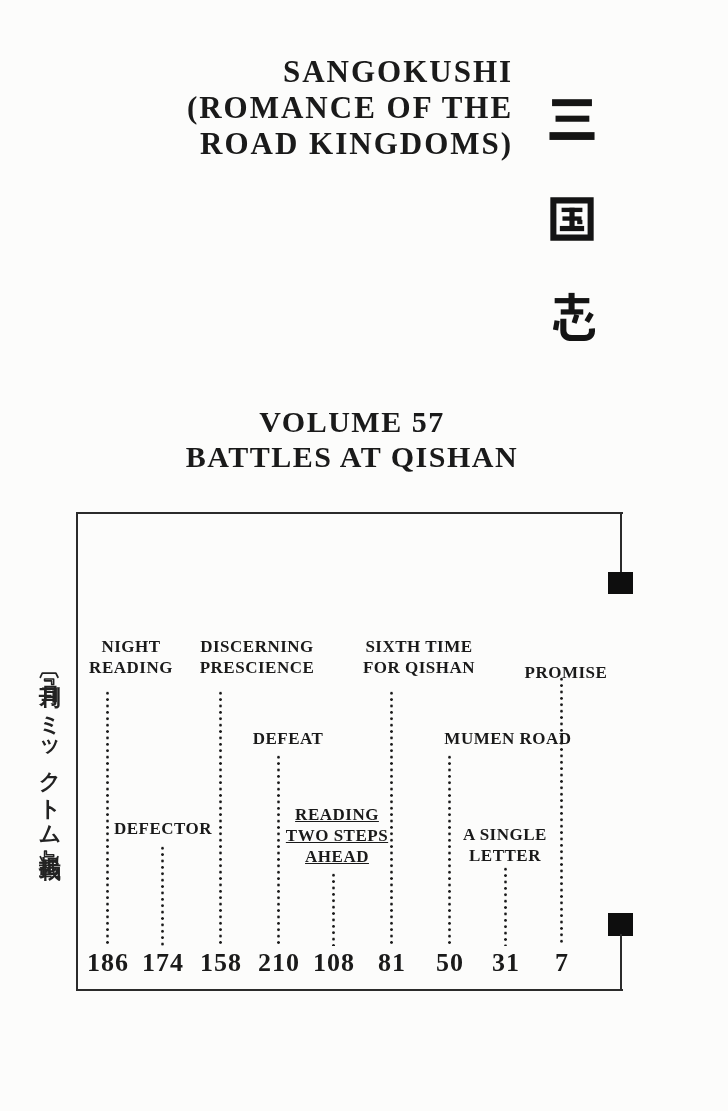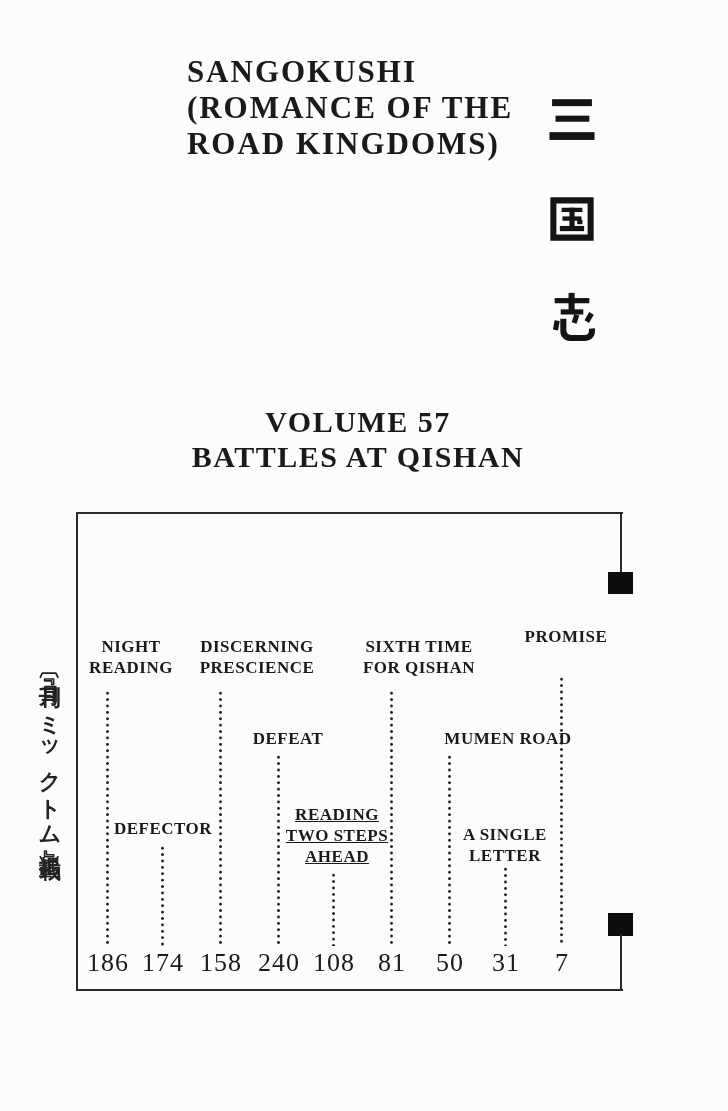--- a/index.html
+++ b/index.html
@@ -9,37 +9,36 @@
     margin:0 auto;
     background:#fcfcfb;
     color:#1a1a1a;
     font-family:"Liberation Serif","DejaVu Serif",serif;
     overflow:hidden;
   }
   
   .main-title{
     position:absolute;left:350px;top:54px;
     transform:translateX(-50%);
-    text-align:left;
+    text-align:right;
     font-size:31px;font-weight:700;line-height:36px;letter-spacing:2px;
     white-space:nowrap;
   }
   .jp-title{
     position:absolute;left:546px;top:94px;
     display:flex;flex-direction:column;gap:47px;
   }
   .jp-title svg{width:52px;height:52px;display:block;}
   .jp-title .glyph{fill:#141414;}
   .volume-title{
     position:absolute;left:352px;top:404px;
     transform:translateX(-50%);
     text-align:center;
     font-size:30px;font-weight:700;line-height:35px;letter-spacing:1.5px;
     white-space:nowrap;
-    margin-left:6px;
   }
   
   .side-note{
     position:absolute;left:36px;top:666px;
     writing-mode:vertical-rl;text-orientation:mixed;
     font-size:22px;letter-spacing:2px;line-height:28px;
     font-weight:600;
     color:#222;
     white-space:nowrap;
   }
@@ -54,21 +53,21 @@
     white-space:nowrap;
   }
   .dots{
     position:absolute;width:3px;
     background-image:radial-gradient(circle,#1b1b1b 1.2px,rgba(0,0,0,0) 1.5px);
     background-size:3px 6.4px;
     background-repeat:repeat-y;
   }
   .toc-page{
     position:absolute;transform:translateX(-50%);
-    font-size:26px;font-weight:400;letter-spacing:1px;
+    font-size:26px;font-weight:700;letter-spacing:1px;
     white-space:nowrap;
   }
   .toc-heading{
     position:absolute;left:623px;top:712px;
     transform:translateX(-50%);
     text-align:center;
     font-size:17px;font-weight:700;line-height:21px;letter-spacing:0.5px;
     white-space:nowrap;
   }
 </style>
@@ -159,21 +158,21 @@
           <div>PRESCIENCE</div>
         </div>
         <div class="dots" style="left: 219px; top: 690px; height: 256px;"></div>
         <div class="toc-page" style="left: 221px; top: 948px;">158</div>
       </div>
       <div>
         <div class="toc-title" style="left: 288px; top: 728px;">
           <div>DEFEAT</div>
         </div>
         <div class="dots" style="left: 277px; top: 754px; height: 192px;"></div>
-        <div class="toc-page" style="left: 279px; top: 948px;">240</div>
+        <div class="toc-page" style="left: 279px; top: 948px;">210</div>
       </div>
       <div>
         <div class="toc-title" style="left: 337px; top: 804px; text-decoration: underline;">
           <div>READING</div>
           <div>TWO STEPS</div>
           <div>AHEAD</div>
         </div>
         <div class="dots" style="left: 332px; top: 872px; height: 74px;"></div>
         <div class="toc-page" style="left: 334px; top: 948px;">108</div>
       </div>
@@ -194,21 +193,21 @@
       </div>
       <div>
         <div class="toc-title" style="left: 505px; top: 824px;">
           <div>A SINGLE</div>
           <div>LETTER</div>
         </div>
         <div class="dots" style="left: 504px; top: 866px; height: 80px;"></div>
         <div class="toc-page" style="left: 506px; top: 948px;">31</div>
       </div>
       <div>
-        <div class="toc-title" style="left: 566px; top: 626px;">
+        <div class="toc-title" style="left: 566px; top: 662px;">
           <div>PROMISE</div>
         </div>
         <div class="dots" style="left: 560px; top: 676px; height: 270px;"></div>
         <div class="toc-page" style="left: 562px; top: 948px;">7</div>
       </div>
     </div>
 
 
 </div>
 

